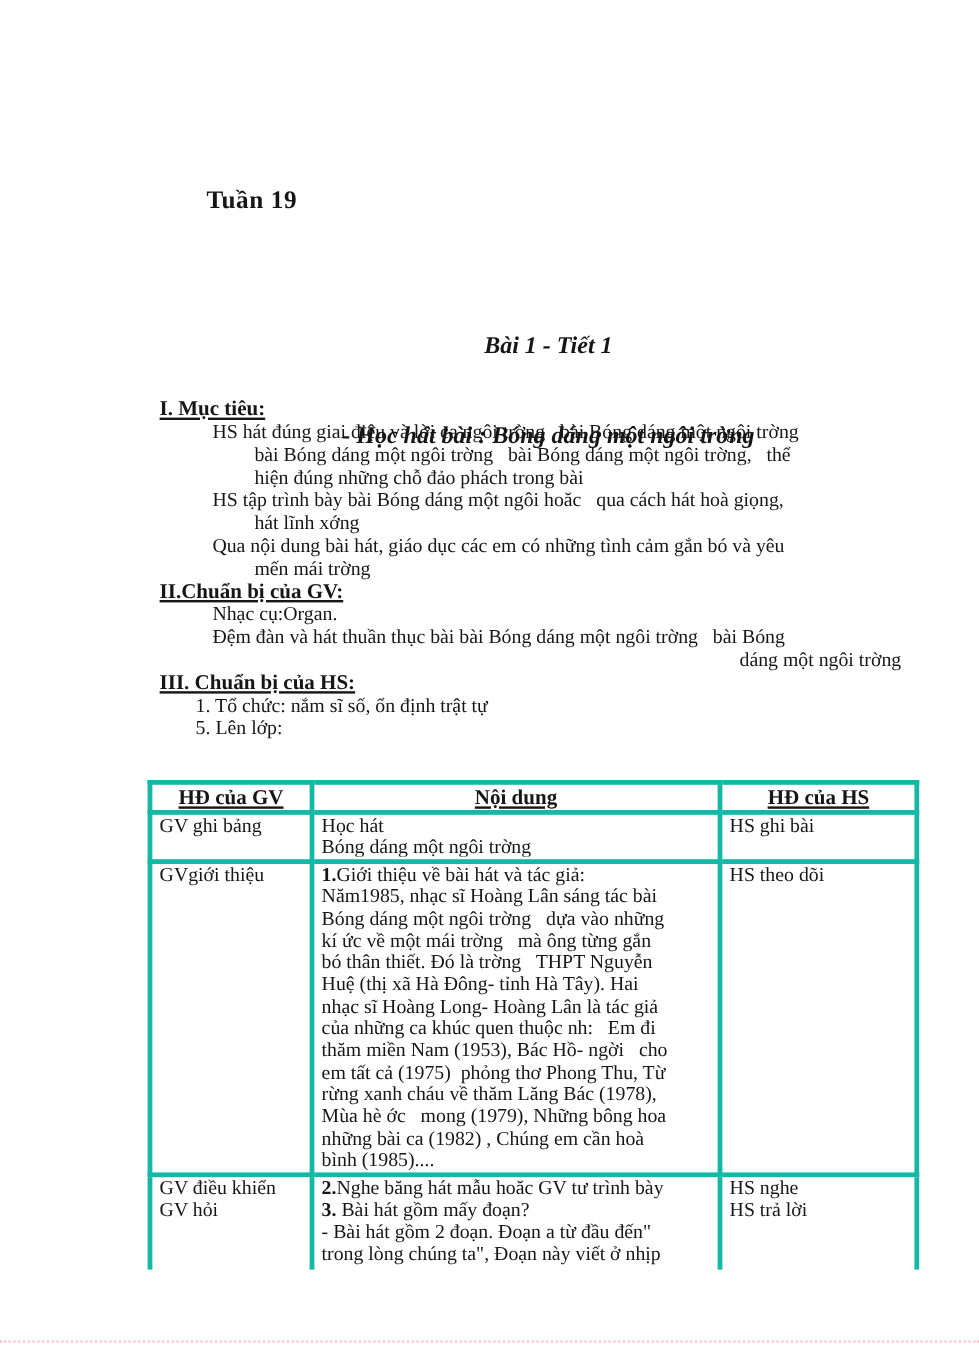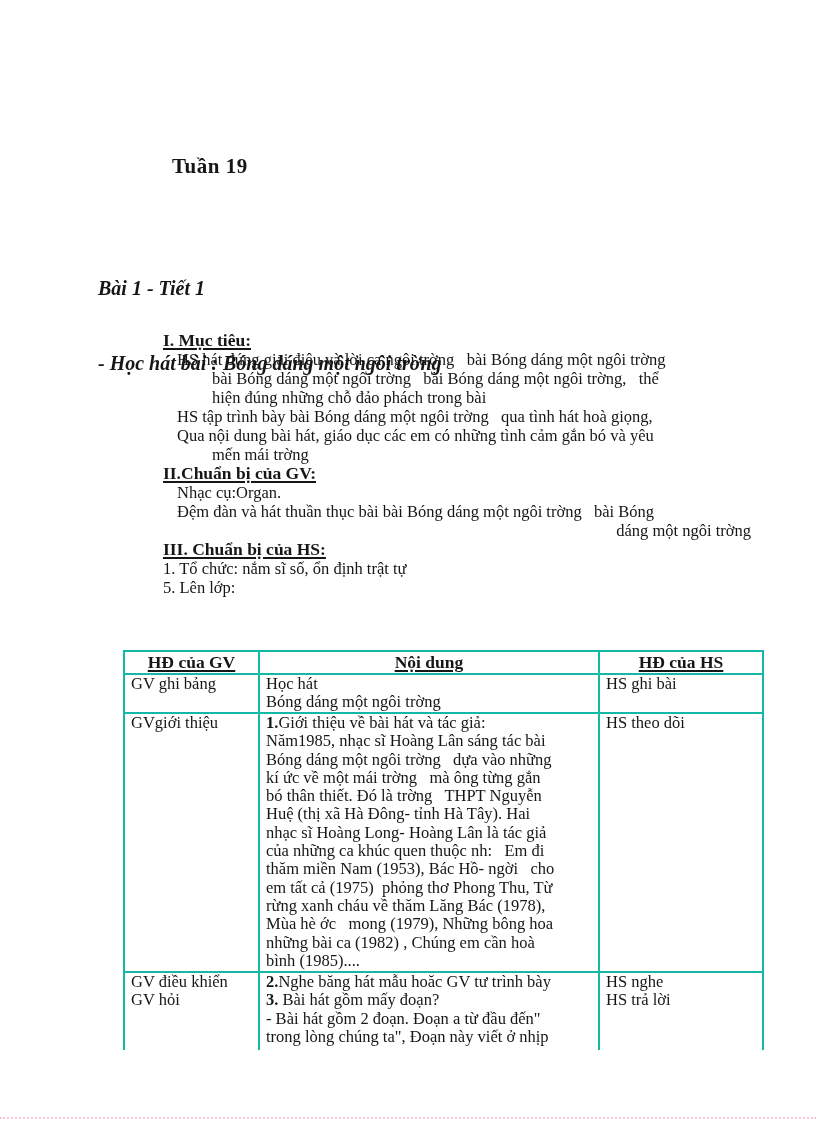--- a/index.html
+++ b/index.html
@@ -11,43 +11,43 @@
     color:#161616;
     overflow:hidden;
   }
   .week{
     position:absolute;left:172px;top:154px;
     font-size:21px;font-weight:bold;letter-spacing:.5px;
   }
   .title{
     position:absolute;left:0;right:0;top:226px;
     padding-left:98px;
-    text-align:left;
+    text-align:center;
     font-weight:bold;font-style:italic;
     font-size:20px;line-height:25px;
     white-space:pre;
   }
   .docbody{
     position:absolute;left:133px;top:331px;width:618px;
     font-size:16.5px;line-height:19px;
   }
   .docbody div{white-space:pre;}
   .h{font-weight:bold;font-size:17.5px;}
-  .h span{text-decoration:underline;text-decoration-thickness:2px;text-underline-offset:2px;margin-left:30px;}
+  .h span{text-decoration:underline;text-decoration-thickness:2px;text-underline-offset:2px;}
   .b{padding-left:44px;}
   .c{padding-left:79px;}
   .c2{padding-left:96px;text-align:right;}
   .n{padding-left:30px;}
   .tblwrap{position:absolute;left:123px;top:650px;}
   table{border-collapse:collapse;table-layout:fixed;width:639px;}
   col.c-gv{width:135px;}
   col.c-nd{width:340px;}
   col.c-hs{width:164px;}
   th,td{
-    border:2px solid #14b8a6;
+    border:4px solid #14b8a6;
     vertical-align:top;
     padding:0 3px 1px 6px;
     overflow:hidden;
     font-size:16.5px;line-height:18.3px;
   }
   th{height:21px;font-size:17.5px;line-height:20px;text-align:center;padding:0;}
   th span{text-decoration:underline;text-decoration-thickness:2px;text-underline-offset:2px;}
   td div{white-space:pre;}
   .cellcenter{text-align:left;}
   .r1 td{height:36px;line-height:18px;border-radius:12px;}
@@ -68,21 +68,22 @@
   <div class="title">
     <div>Bài 1 - Tiết 1</div>
     <div>- Học hát bài : Bóng dáng một ngôi trờng</div>
   </div>
 
   <div class="docbody">
     <div class="h"><span>I. Mục tiêu:</span></div>
     <div class="b">HS hát đúng giai điệu và lời ca ngôi trờng   bài Bóng dáng một ngôi trờng</div>
     <div class="c">bài Bóng dáng một ngôi trờng   bài Bóng dáng một ngôi trờng,   thể</div>
     <div class="c">hiện đúng những chỗ đảo phách trong bài</div>
-    <div class="b">HS tập trình bày bài Bóng dáng một ngôi trờng   qua tình hát hoà giọng,</div>
+    <div class="b">HS tập trình bày bài Bóng dáng một ngôi hoăc   qua cách hát hoà giọng,</div>
+    <div class="c">hát lĩnh xớng</div>
     <div class="b">Qua nội dung bài hát, giáo dục các em có những tình cảm gắn bó và yêu</div>
     <div class="c">mến mái trờng</div>
 
     <div class="h"><span>II.Chuẩn bị của GV:</span></div>
     <div class="b">Nhạc cụ:Organ.</div>
     <div class="b">Đệm đàn và hát thuần thục bài bài Bóng dáng một ngôi trờng   bài Bóng</div>
     <div class="c2">dáng một ngôi trờng</div>
 
     <div class="h"><span>III. Chuẩn bị của HS:</span></div>
 

